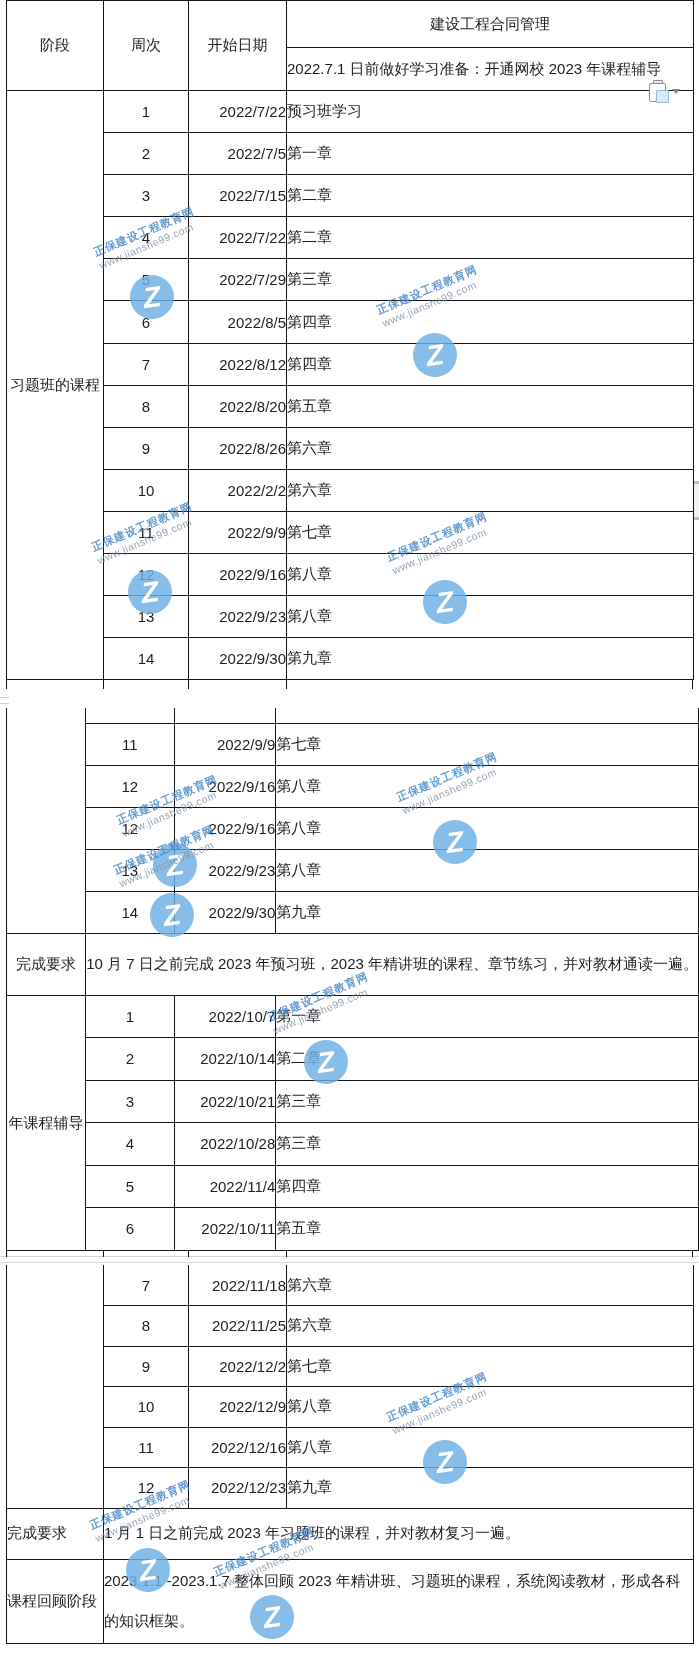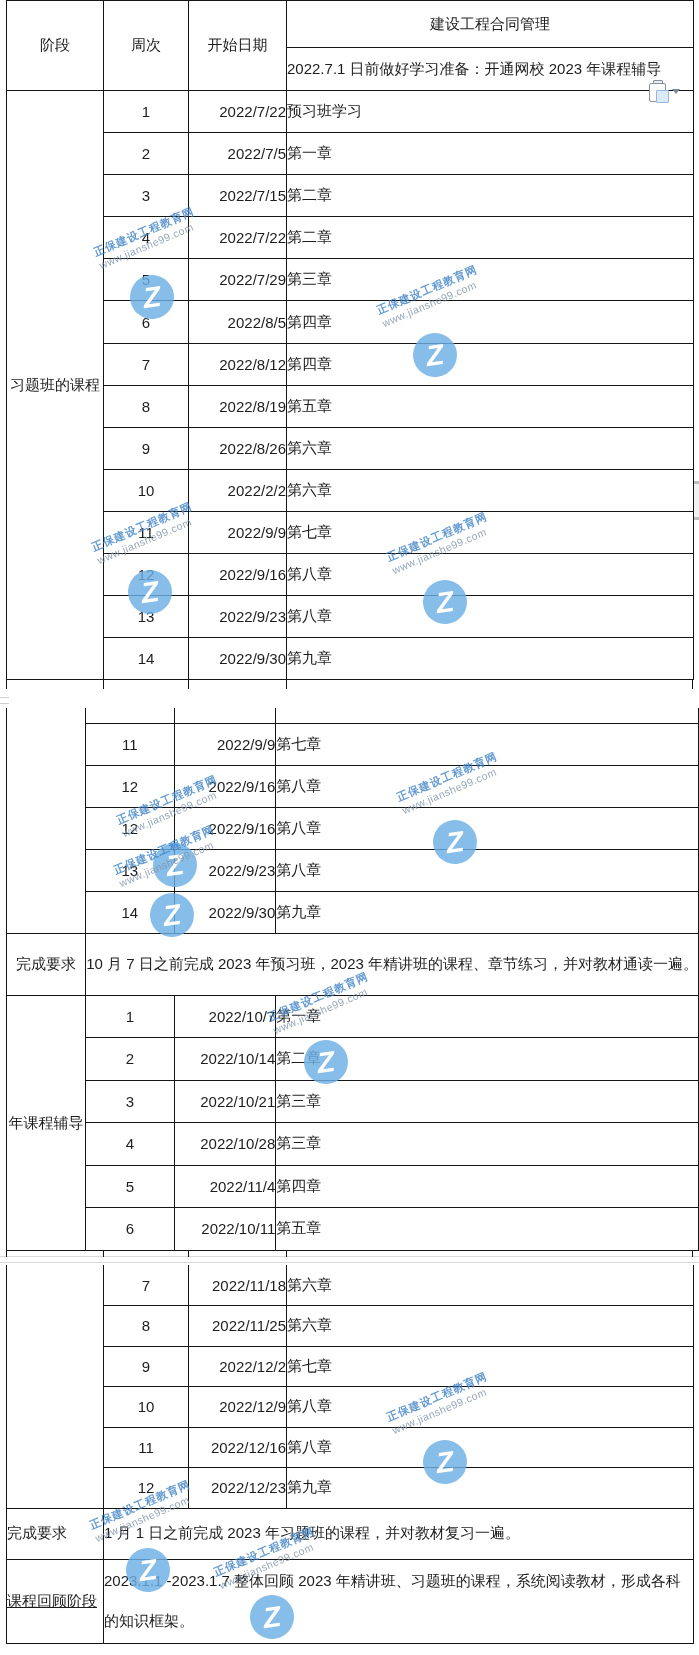--- a/index.html
+++ b/index.html
@@ -17,21 +17,21 @@
   #seg2{left:6px;top:708px;}
   #seg3{left:6px;top:1265px;}
   td.hcell{text-align:center;}
   td.subtitle{text-align:left;padding-left:8px;white-space:nowrap;}
   td.week{text-align:center;}
   td.date{text-align:right;padding-right:6px;white-space:nowrap;}
   td.chapter{text-align:left;padding-left:8px;white-space:nowrap;}
   td.stage-cell{text-align:center;line-height:40px;}
   td.req-label{text-align:center;}
   td.req-label-left{text-align:left;padding-left:5px;}
-  td.review-label{text-align:left;padding-left:5px;line-height:40px;text-decoration:underline;}
+  td.review-label{text-align:left;padding-left:5px;line-height:40px;}
   td.req-text{text-align:left;padding-left:8px;font-size:14px;white-space:nowrap;}
   td.review-text{text-align:left;padding:2px 10px 0 8px;line-height:40px;font-size:15px;white-space:normal;}
 
   
   .stub{position:absolute;width:1px;background:#151515;}
   
   .splice-line{position:absolute;left:0;width:699px;height:1px;background:#d9d9d9;}
   .splice-dash{position:absolute;height:1px;background:#cfcfcf;}
 
   
@@ -110,21 +110,21 @@
         <td class="date">2022/8/5</td>
         <td class="chapter">第四章</td>
       </tr>
       <tr style="height: 42.1px;">
         <td class="week">7</td>
         <td class="date">2022/8/12</td>
         <td class="chapter">第四章</td>
       </tr>
       <tr style="height: 42.1px;">
         <td class="week">8</td>
-        <td class="date">2022/8/19</td>
+        <td class="date">2022/8/20</td>
         <td class="chapter">第五章</td>
       </tr>
       <tr style="height: 42.1px;">
         <td class="week">9</td>
         <td class="date">2022/8/26</td>
         <td class="chapter">第六章</td>
       </tr>
       <tr style="height: 42.1px;">
         <td class="week">10</td>
         <td class="date">2022/2/2</td>

